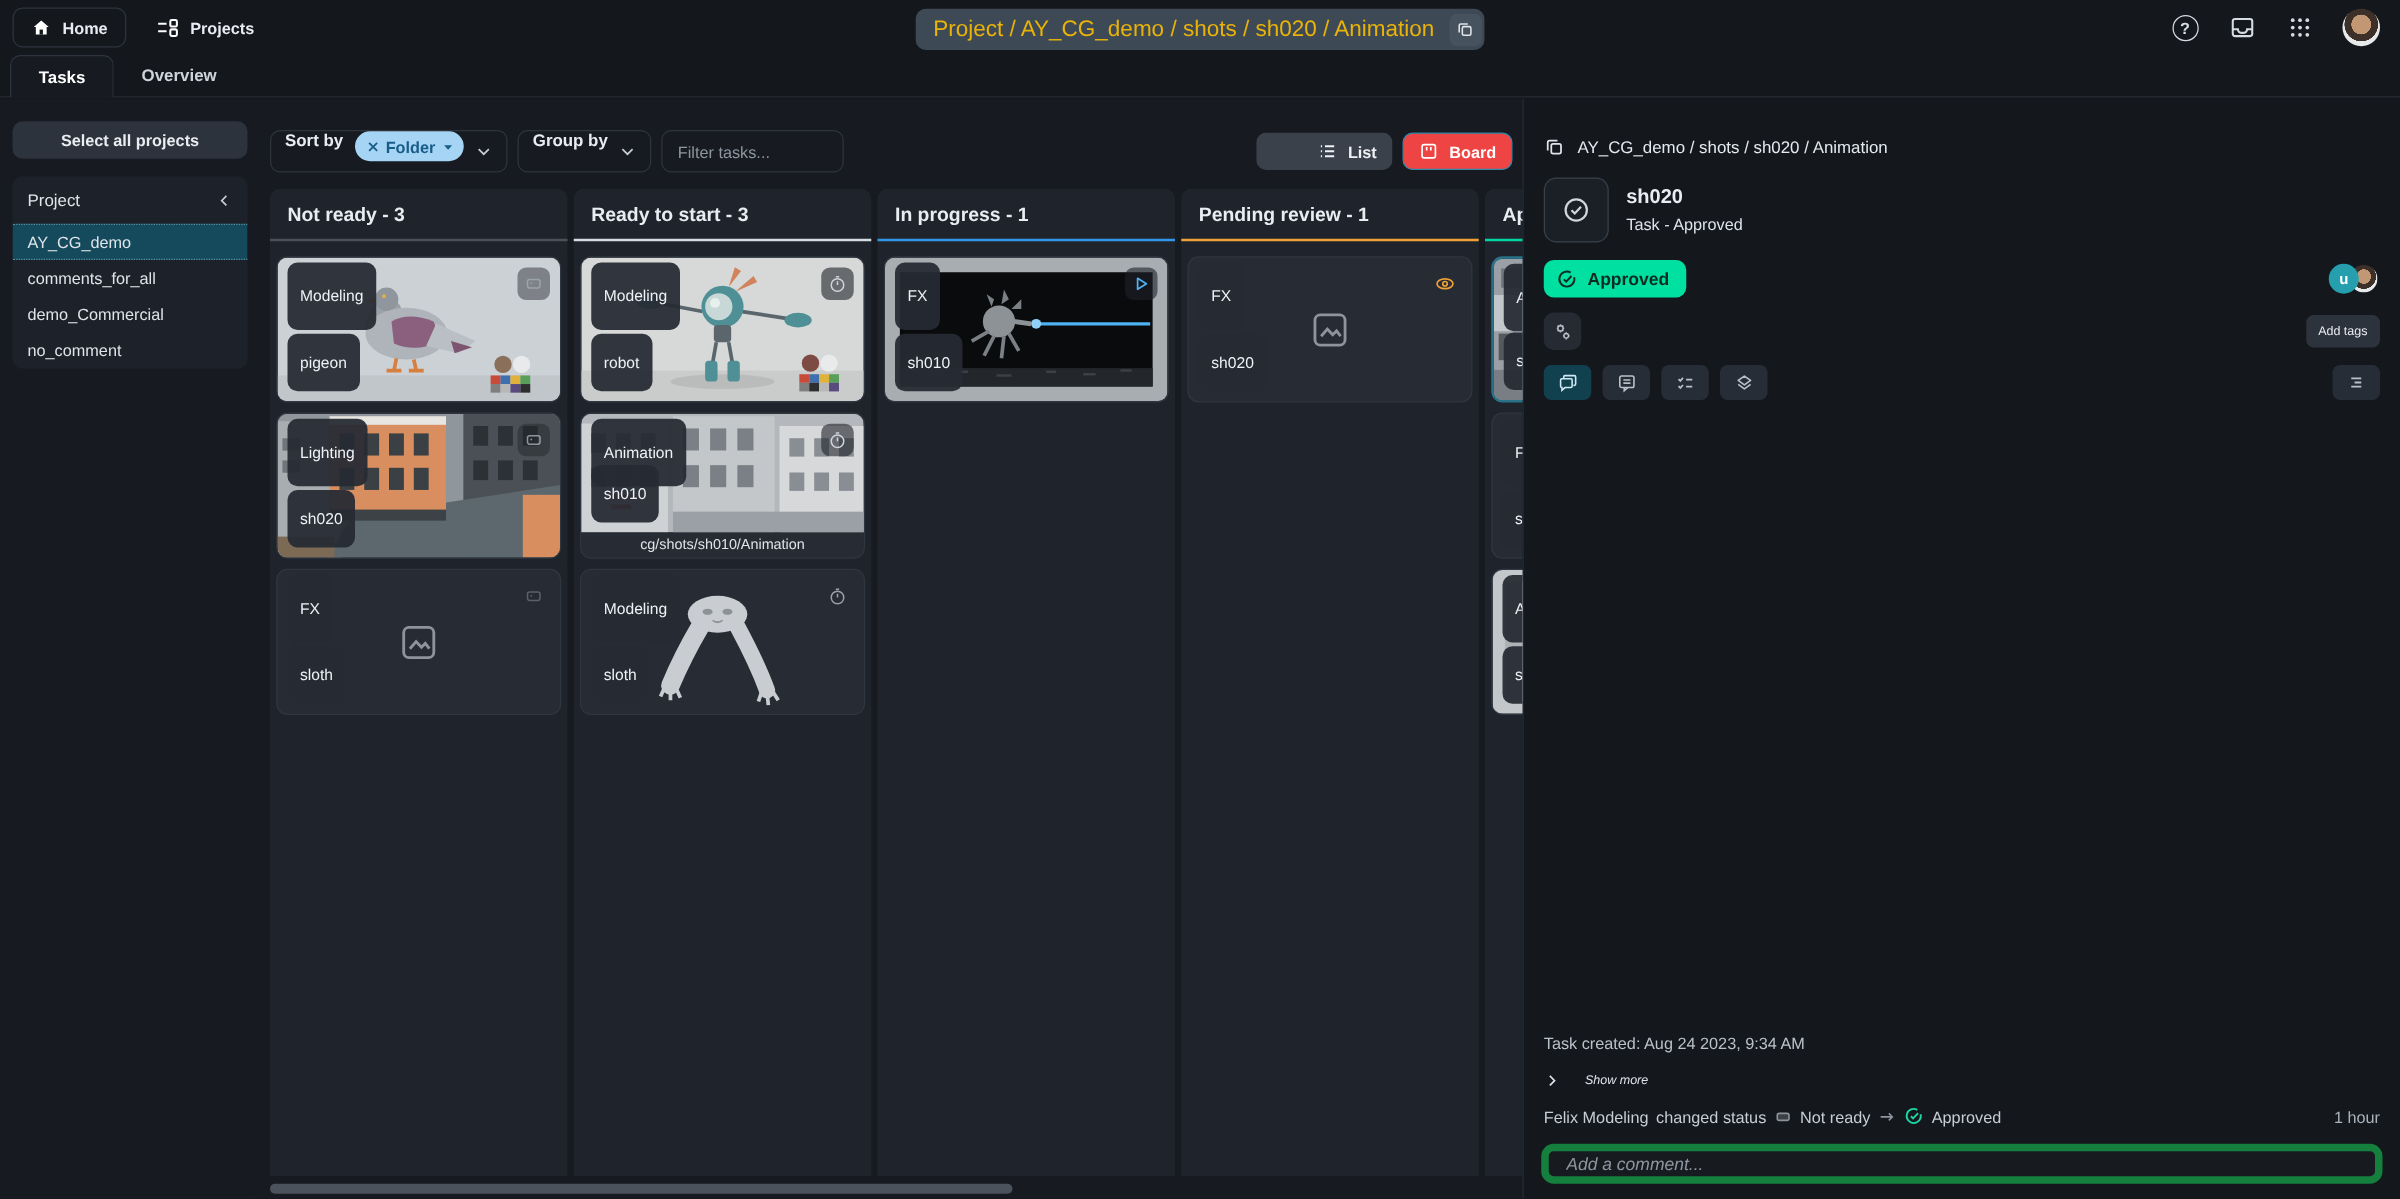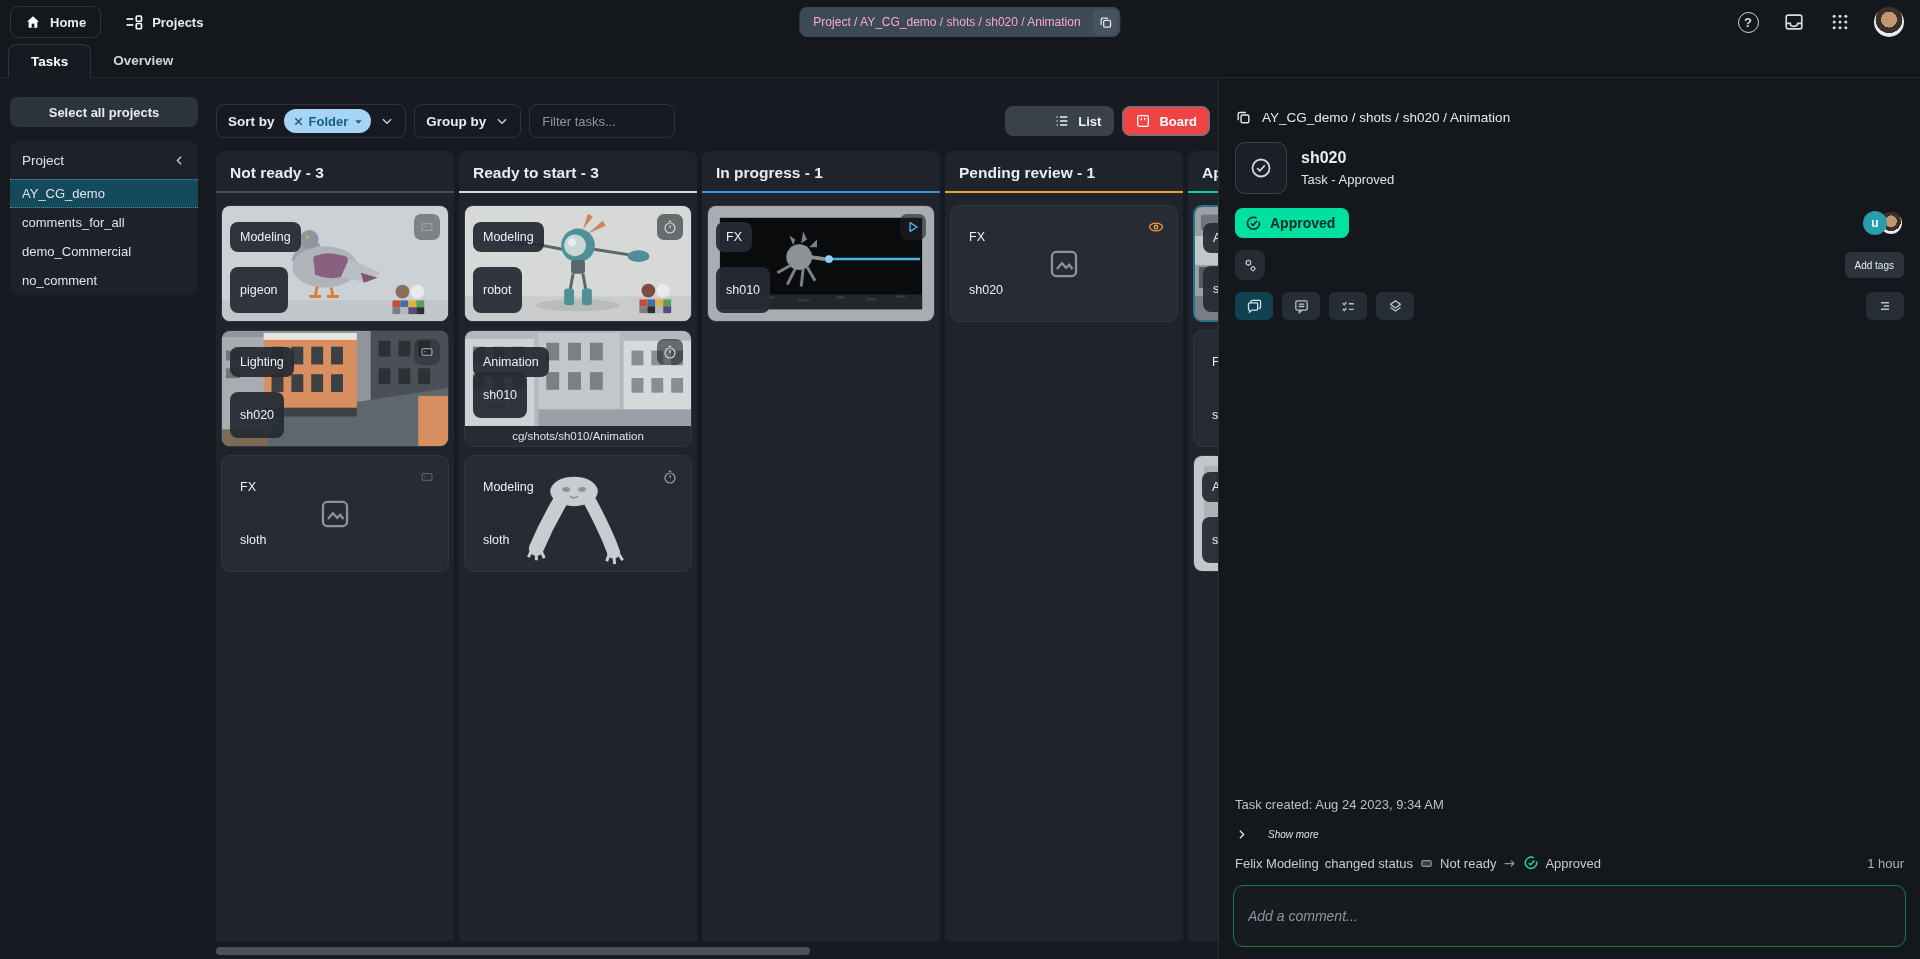--- a/index.html
+++ b/index.html
@@ -10,21 +10,21 @@
   }
   *{box-sizing:border-box;margin:0;padding:0;font-family:"Liberation Sans",sans-serif;}
   html,body{width:1920px;height:959px;overflow:hidden;background:var(--bg);color:var(--txt);}
   .app{position:relative;width:1920px;height:959px;font-size:13px;}
 
   
   .topbar{position:absolute;top:0;left:0;right:0;height:44px;display:flex;align-items:center;}
   .home-btn{margin-left:10px;height:32px;padding:0 14px;border:1px solid var(--border);border-radius:8px;display:flex;align-items:center;gap:9px;font-weight:bold;cursor:pointer;}
   .projects-btn{margin-left:14px;height:32px;padding:0 10px;display:flex;align-items:center;gap:9px;font-weight:bold;cursor:pointer;}
   .crumb-wrap{position:absolute;left:50%;transform:translateX(-50%);top:7px;display:flex;align-items:center;background:#3d4955;border-radius:8px;padding:2px;}
-  .crumb{padding:4px 12px;font-size:12px;color:#f9a8d4;white-space:nowrap;}
+  .crumb{padding:4px 12px;font-size:18px;color:#eab308;white-space:nowrap;}
   .copy-btn{width:26px;height:26px;border-radius:6px;background:#46535f;display:flex;align-items:center;justify-content:center;color:#dfe4e9;cursor:pointer;}
   .top-icons{margin-left:auto;display:flex;align-items:center;gap:22px;padding-right:16px;color:#d7dce2;}
   .tico{width:24px;height:24px;display:flex;align-items:center;justify-content:center;cursor:pointer;}
   .help-circle{width:21px;height:21px;border:1.6px solid #d7dce2;border-radius:50%;display:flex;align-items:center;justify-content:center;font-size:13px;font-weight:bold;}
   .avatar{width:30px;height:30px;border-radius:50%;background:
      radial-gradient(circle at 50% 42%, #c29773 0 34%, #3c3029 35% 58%, #e7e9eb 59%);cursor:pointer;}
 
   
   .tabrow{position:absolute;top:44px;left:0;right:0;height:34px;border-bottom:1px solid #262b32;display:flex;align-items:flex-end;padding-left:8px;}
   .tab{height:34px;padding:0 22px;display:flex;align-items:center;font-weight:bold;font-size:13.5px;color:#cfd4da;cursor:pointer;}
@@ -37,21 +37,21 @@
   .sidebar{width:208px;flex:0 0 208px;padding:18px 10px 10px;}
   .select-all{width:100%;height:30px;background:var(--chip);border:none;border-radius:8px;color:var(--txt);font-weight:bold;font-size:13px;cursor:pointer;}
   .proj-panel{margin-top:14px;background:var(--panel);border-radius:8px;overflow:hidden;}
   .proj-head{height:38px;display:flex;align-items:center;justify-content:space-between;padding:0 12px;font-size:13.5px;color:#dfe4ea;}
   .proj-row{height:29px;display:flex;align-items:center;padding:0 12px;color:#dfe4ea;cursor:pointer;}
   .proj-row.selected{background:var(--teal);border-top:1px dotted #5a8e9f;border-bottom:1px dotted #5a8e9f;}
 
   
   .main{width:1010px;flex:0 0 1010px;position:relative;}
   .toolbar{position:absolute;top:25px;left:8px;right:8px;height:34px;display:flex;align-items:center;gap:8px;}
-  .tb-group{height:34px;border:1px solid var(--border);border-radius:8px;display:flex;align-items:center;gap:9px;padding:0 11px;}
+  .tb-group{height:34px;border:1px solid var(--border);border-radius:8px;display:flex;gap:9px;padding:0 11px;}
   .tb-label{font-weight:bold;font-size:13.5px;}
   .chip-blue{height:24px;background:var(--chipblue);color:var(--chipblue-t);border-radius:999px;display:flex;align-items:center;gap:5px;padding:0 7px 0 9px;font-weight:bold;cursor:pointer;}
   .chev{display:flex;align-items:center;color:#c6cdd4;cursor:pointer;}
   .filter-input{width:146px;height:34px;background:transparent;border:1px solid var(--border);border-radius:8px;color:var(--txt);padding:0 12px;font-size:13px;}
   .filter-input::placeholder{color:#8d96a0;}
   .view-btn{height:30px;border-radius:8px;display:flex;align-items:center;gap:8px;padding:0 12px;font-weight:bold;cursor:pointer;border:1px solid transparent;}
   .view-btn.list{background:#3a414b;color:#eef1f5;padding-left:48px;}
   .view-btn.board{background:#ef4444;border-color:#2f89ab;color:#fff;}
   .spacer{flex:1;}
 
@@ -62,21 +62,21 @@
   .col.c2 .colhead{border-color:#2f96e8;}
   .col.c3 .colhead{border-color:#f0a135;}
   .col.c4 .colhead{border-color:#00d6a2;}
   .cards{padding:12px 5px 5px;display:flex;flex-direction:column;gap:8px;align-items:center;}
   .card{position:relative;width:228px;height:117px;border-radius:9px;background:var(--card);overflow:hidden;cursor:pointer;border:1px solid #30363f;}
   .card.selected{border:2px solid #2a7287;background:#16424f;}
   .card .thumb{position:absolute;inset:0;}
   .card .thumb svg{display:block;width:100%;height:100%;}
   .card .thumb.short{bottom:20px;top:0;}
   .cfoot{position:absolute;left:0;right:0;bottom:0;height:20px;display:flex;align-items:center;justify-content:center;font-size:11.5px;color:#dfe4ea;background:var(--card);}
-  .tag{position:absolute;top:16px;left:8px;background:rgba(38,43,51,.94);border-radius:8px;padding:8px 10px;font-size:12.5px;color:#eef1f5;}
+  .tag{position:absolute;top:4px;left:8px;background:rgba(38,43,51,.94);border-radius:8px;padding:20px 10px;font-size:12.5px;color:#eef1f5;}
   .nm{position:absolute;bottom:8px;left:8px;background:rgba(38,43,51,.94);border-radius:8px;padding:16px 10px;font-size:12.5px;color:#eef1f5;}
   .card.hasfoot .nm{bottom:28px;}
   .stat{position:absolute;top:8px;right:8px;width:26px;height:26px;border-radius:7px;display:flex;align-items:center;justify-content:center;}
   .stat.onimg{background:rgba(30,34,40,.6);}
   .ph{position:absolute;left:50%;top:50%;transform:translate(-50%,-50%);color:#8d949c;}
 
   .hscroll{position:absolute;left:8px;right:8px;bottom:4px;height:8px;border-radius:4px;}
   .hthumb{position:absolute;left:0;top:0;height:8px;width:594px;background:#4b525b;border-radius:4px;cursor:grab;}
 
   
@@ -98,21 +98,21 @@
   .d-tabs{margin:12px 16px 0;display:flex;align-items:center;gap:9px;}
   .d-tab{width:38px;height:28px;border-radius:6px;background:#272d36;display:flex;align-items:center;justify-content:center;color:#b9c1c9;cursor:pointer;}
   .d-tab.active{background:#11404f;color:#cfe9f4;}
   .d-tab.right{margin-left:auto;}
   .d-feedspacer{flex:1;}
   .d-meta{margin:0 16px 6px;font-size:13px;color:#b9c1c9;}
   .d-showmore{margin:0 16px;display:flex;align-items:center;gap:20px;font-size:10px;color:#dfe4ea;padding:10px 0;cursor:pointer;font-style:italic;}
   .d-activity{margin:4px 16px 14px;display:flex;align-items:center;gap:6px;font-size:13px;color:#c6cdd4;}
   .mini-stat{display:flex;align-items:center;color:#8d949c;}
   .d-time{margin-left:auto;color:#aab2bb;}
-  .d-comment{margin:0 14px 12px;height:62px;background:#171b20;border:1px solid #15803d;border-radius:10px;color:var(--txt);padding:0 14px;font-size:14px;width:auto;}
+  .d-comment{margin:0 14px 12px;height:32px;background:#171b20;border:6px solid #15803d;border-radius:10px;color:var(--txt);padding:0 14px;font-size:14px;width:auto;}
   .d-comment::placeholder{color:#8d96a0;font-style:italic;}
   svg{display:block;}
 </style>
 </head>
 <body>
 
 <div class="app">
 
   <div class="topbar">
     <div class="home-btn">

